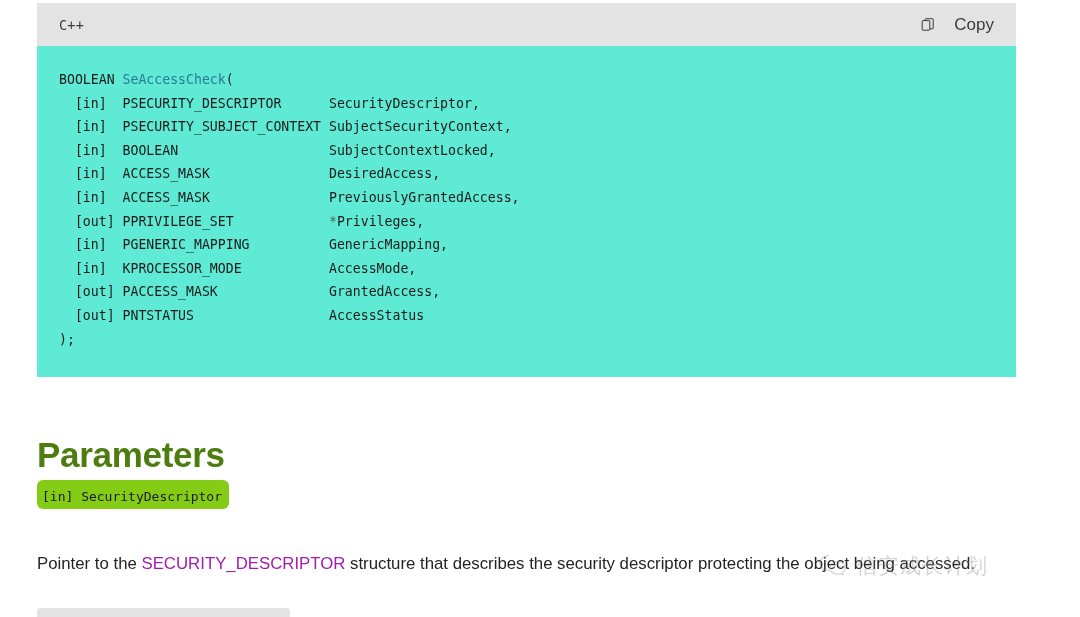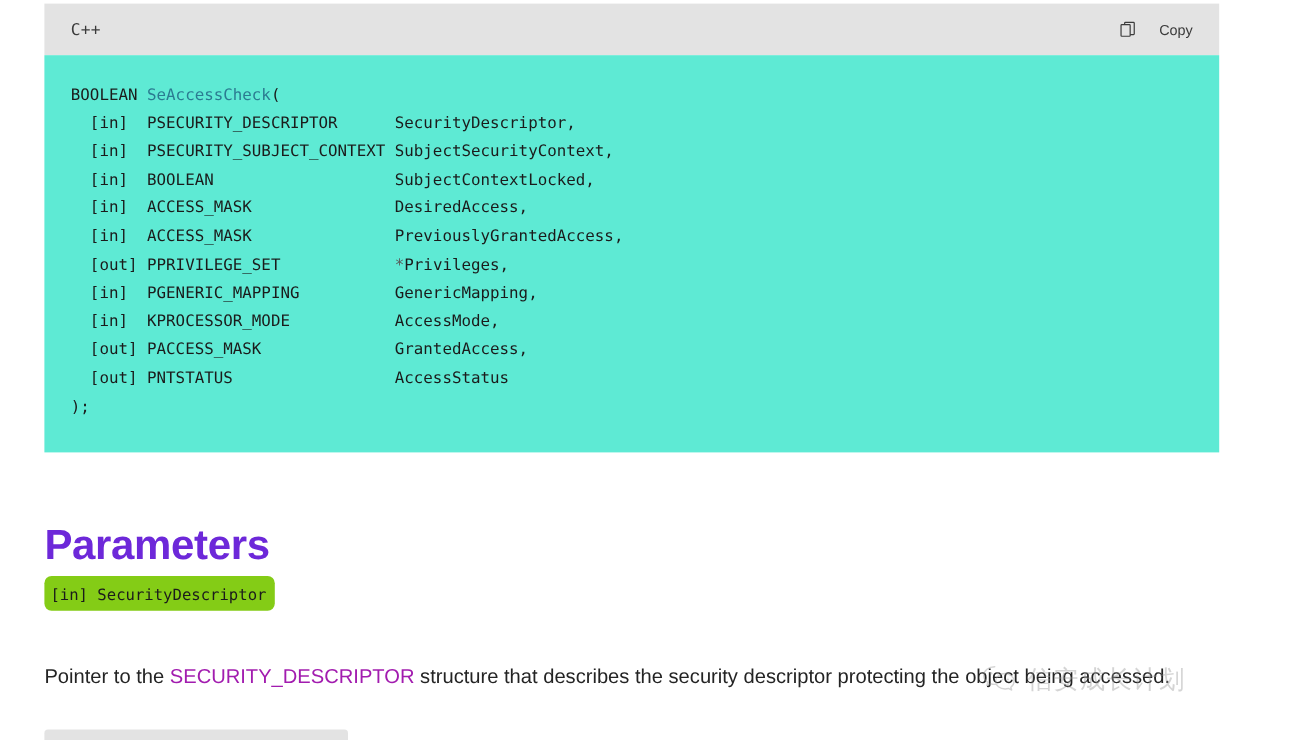--- a/index.html
+++ b/index.html
@@ -41,21 +41,21 @@
     font-family: "DejaVu Sans Mono", "Liberation Mono", monospace;
     font-size: 13.5px;
     color: #3b3b3b;
     letter-spacing: 0.2px;
   }
 
   .copy-button {
     display: flex;
     align-items: center;
     gap: 17px;
-    font-size: 12px;
+    font-size: 17px;
     color: #3b3b3b;
     padding: 4px 8px;
     cursor: pointer;
     background: transparent;
     border: none;
     font-family: "Liberation Sans", sans-serif;
   }
   .copy-icon { display: block; width: 16px; height: 16px; }
 
   .code-body {
@@ -76,21 +76,21 @@
   .tok-fn { color: #2b7b91; }
   .tok-star { color: #5a5a5a; }
 
   
   .section-title {
     position: absolute;
     left: 37px;
     top: 404px;
     font-size: 35px;
     font-weight: 600;
-    color: #6d28d9;
+    color: #4d7c0f;
     letter-spacing: -0.3px;
     line-height: 44px;
   }
 
   .param-chip {
     position: absolute;
     left: 37px;
     top: 480px;
     background: #84cc16;
     color: #1b1b1b;

